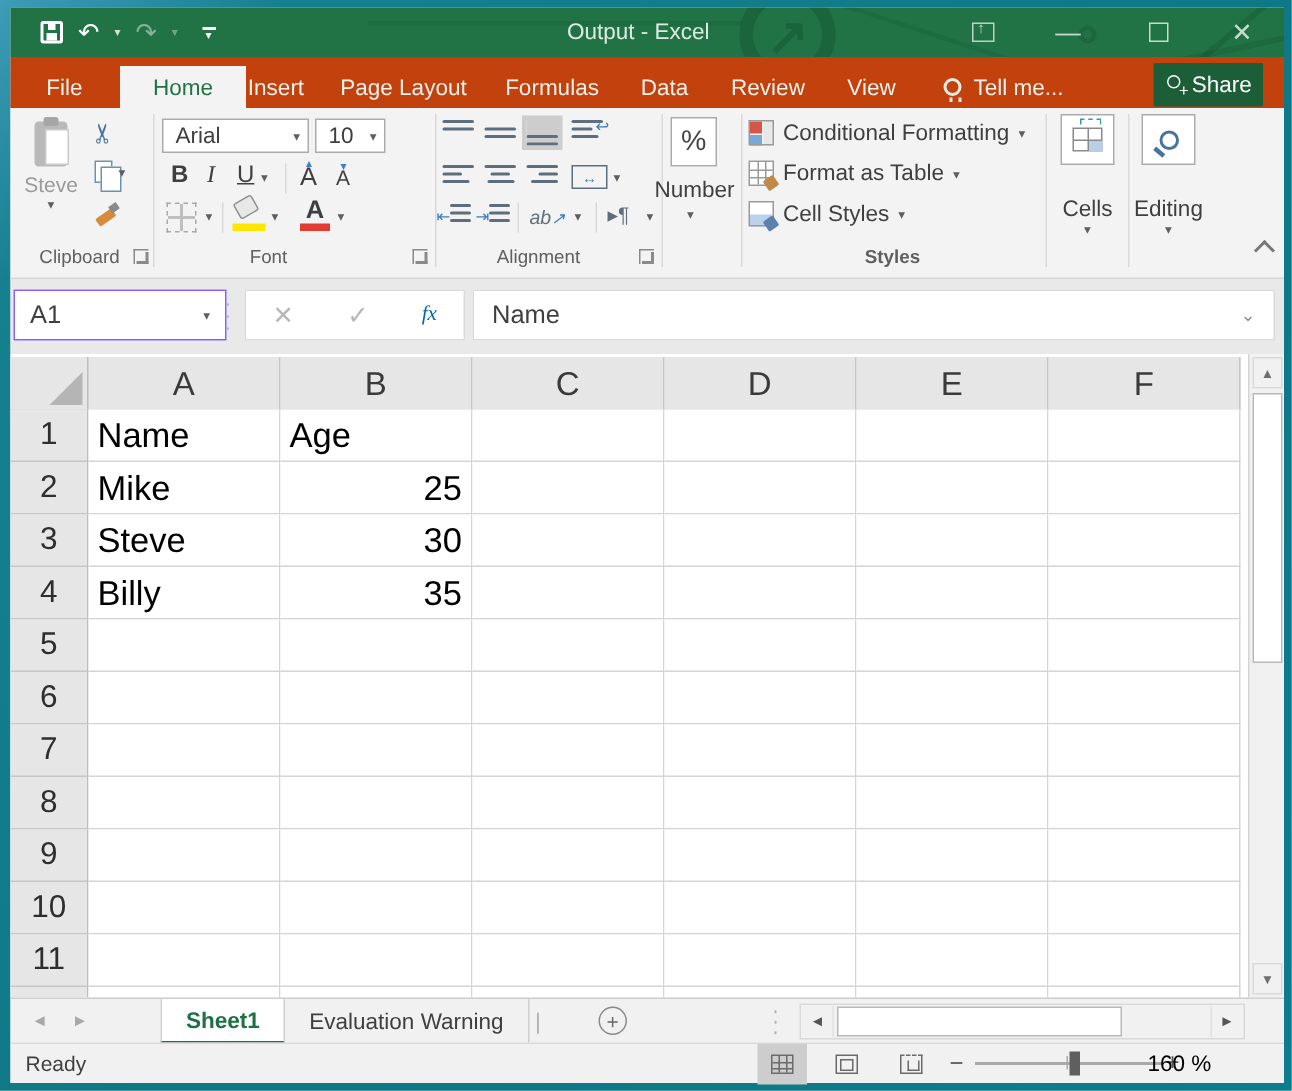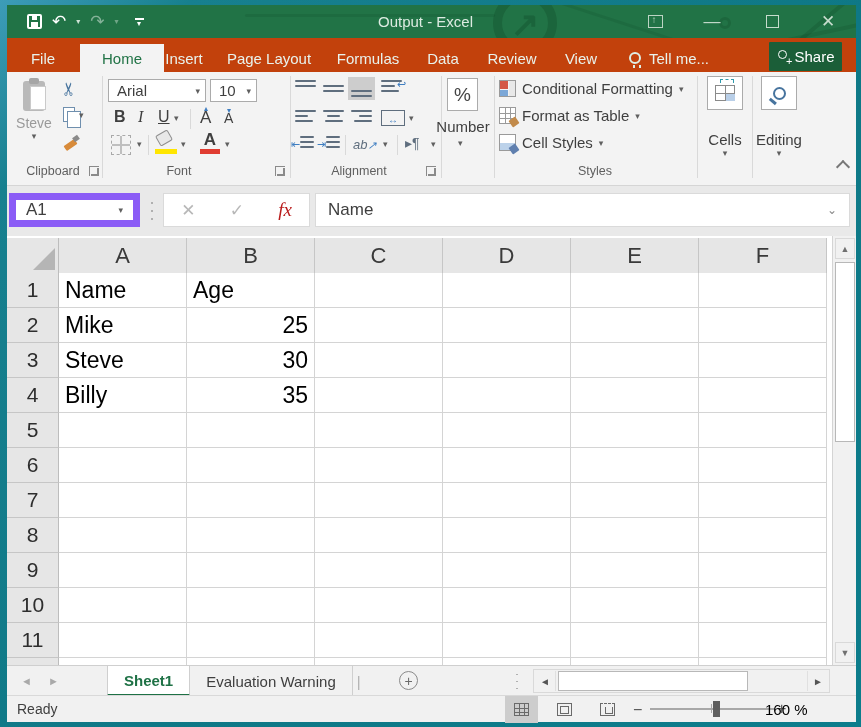--- a/index.html
+++ b/index.html
@@ -138,28 +138,28 @@
       linear-gradient(#8a8a8a,#8a8a8a) 0 50%/100% 1px no-repeat,#fff; position:relative; }
   .cells-icon::before { content:""; position:absolute; left:4px; top:-7px; width:12px; height:3px; border-left:1px solid #2e9bad; border-right:1px solid #2e9bad; border-top:1px dashed #2e9bad; }
   .cells-icon::after { content:""; position:absolute; left:10px; top:8px; width:9px; height:7px; background:#b9cfe8; }
   .mag-icon { width:13px; height:13px; border:2.5px solid #47749e; border-radius:50%; position:relative; }
   .mag-icon::after { content:""; position:absolute; left:-6px; bottom:-5px; width:8px; height:2.5px; background:#47749e; transform:rotate(40deg); }
   .big-label { margin-top:21px; font-size:15px; color:#3f3f3f; }
   .collapse-chev { position:absolute; left:831px; top:90px; width:10px; height:10px; border-left:2px solid #777; border-top:2px solid #777; transform:rotate(45deg); }
 
   
   .fbar { position:absolute; left:0; top:181px; width:100%; height:50px; background:#e9e9e9; }
-  .namebox { position:absolute; left:2px; top:7px; width:131px; height:34px; background:#fff; border:7px solid #8b5cf6;
+  .namebox { position:absolute; left:2px; top:7px; width:142px; height:34px; background:#fff; border:1px solid #8b5cf6;
     display:flex; align-items:center; justify-content:space-between; padding:0 10px; font-size:17px; color:#3f3f3f; }
   .fdots { position:absolute; left:143px; top:13px; width:4px; height:22px;
     background:radial-gradient(circle 2px, #b0b0b0 45%, transparent 50%) 0 0/4px 8px repeat-y; }
   .fxgroup { position:absolute; left:156px; top:7px; width:147px; height:34px; background:#fff; border:1px solid #dadada;
     display:flex; align-items:center; justify-content:space-around; }
   .fx-cancel, .fx-enter { color:#b8b8b8; font-size:17px; }
-  .fx-glyph { font-family:"Liberation Serif", serif; font-style:italic; font-size:19px; color:#b91c1c; }
+  .fx-glyph { font-family:"Liberation Serif", serif; font-style:italic; font-size:14px; color:#0369a1; }
   .finput { position:absolute; left:308px; top:7px; width:535px; height:34px; background:#fff; border:1px solid #dadada;
     display:flex; align-items:center; justify-content:space-between; padding:0 12px; font-size:17px; color:#3f3f3f; }
   .fchev { color:#8a8a8a; font-size:12px; }
 
   
   .gridwrap { position:absolute; left:0; top:231px; width:825px; height:429px; background:#fff; overflow:hidden; }
   .hdr-row { position:absolute; left:0; top:2px; width:820px; height:35px; display:flex; background:#e4e4e4; border-bottom:1px solid #9fb8ce; }
   .corner { width:52px; height:35px; background:#e6e6e6; border-right:1px solid #bdbdbd; position:relative; }
   .corner::after { content:""; position:absolute; right:3px; bottom:3px; width:0; height:0;
     border-left:22px solid transparent; border-bottom:22px solid #b5b5b5; }
@@ -389,21 +389,21 @@
     <div class="style-item" style="top:35px;">
       <span class="tbl-icon"></span>
       <span>Format as Table</span>
       <span class="caret">▾</span>
     </div>
     <div class="style-item" style="top:62px;">
       <span class="cs-icon"></span>
       <span>Cell Styles</span>
       <span class="caret">▾</span>
     </div>
-    <div class="glabel" style="left:556px;width:64px;">Styles</div>
+    <div class="glabel" style="left:556px;width:64px;font-weight:bold;">Styles</div>
     <div class="gsep" style="left:690px;"></div>
 
     <div class="big-btn" style="left:697px;">
       <span class="big-box">
           <span class="cells-icon"></span>
         </span>
       <span class="big-label">Cells</span>
       <span class="caret">▾</span>
     </div>
     <div class="gsep" style="left:745px;"></div>

